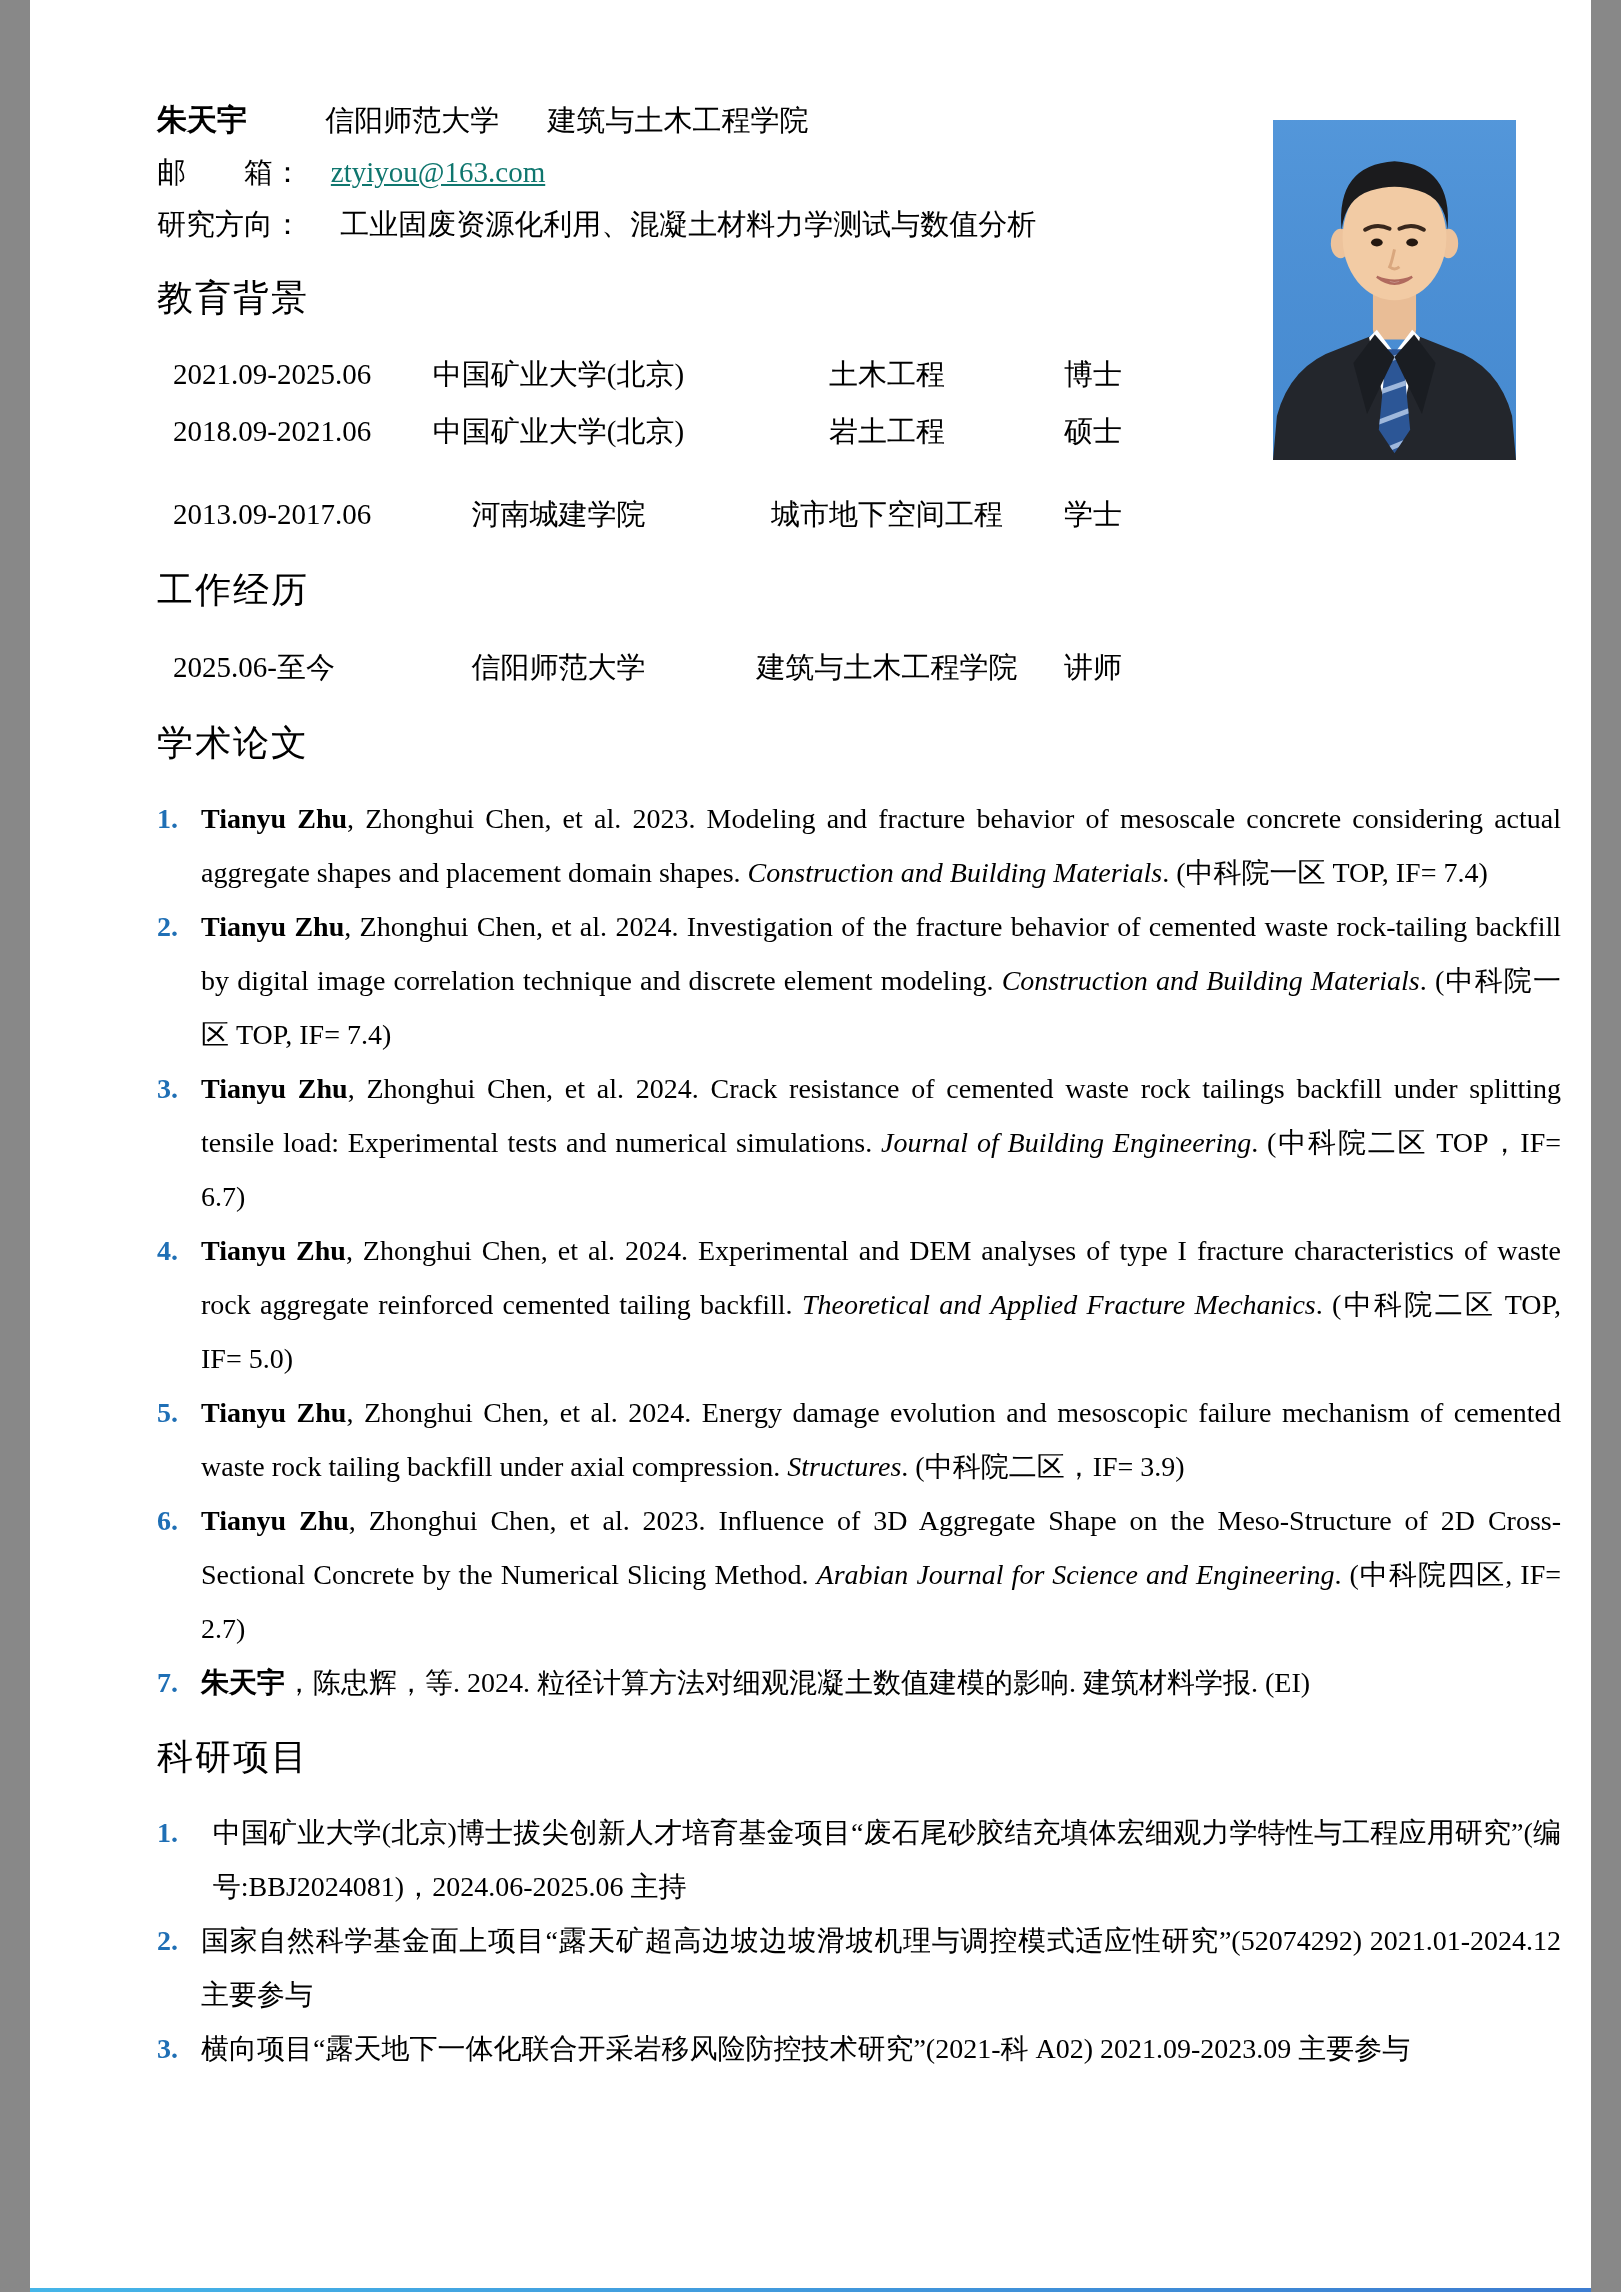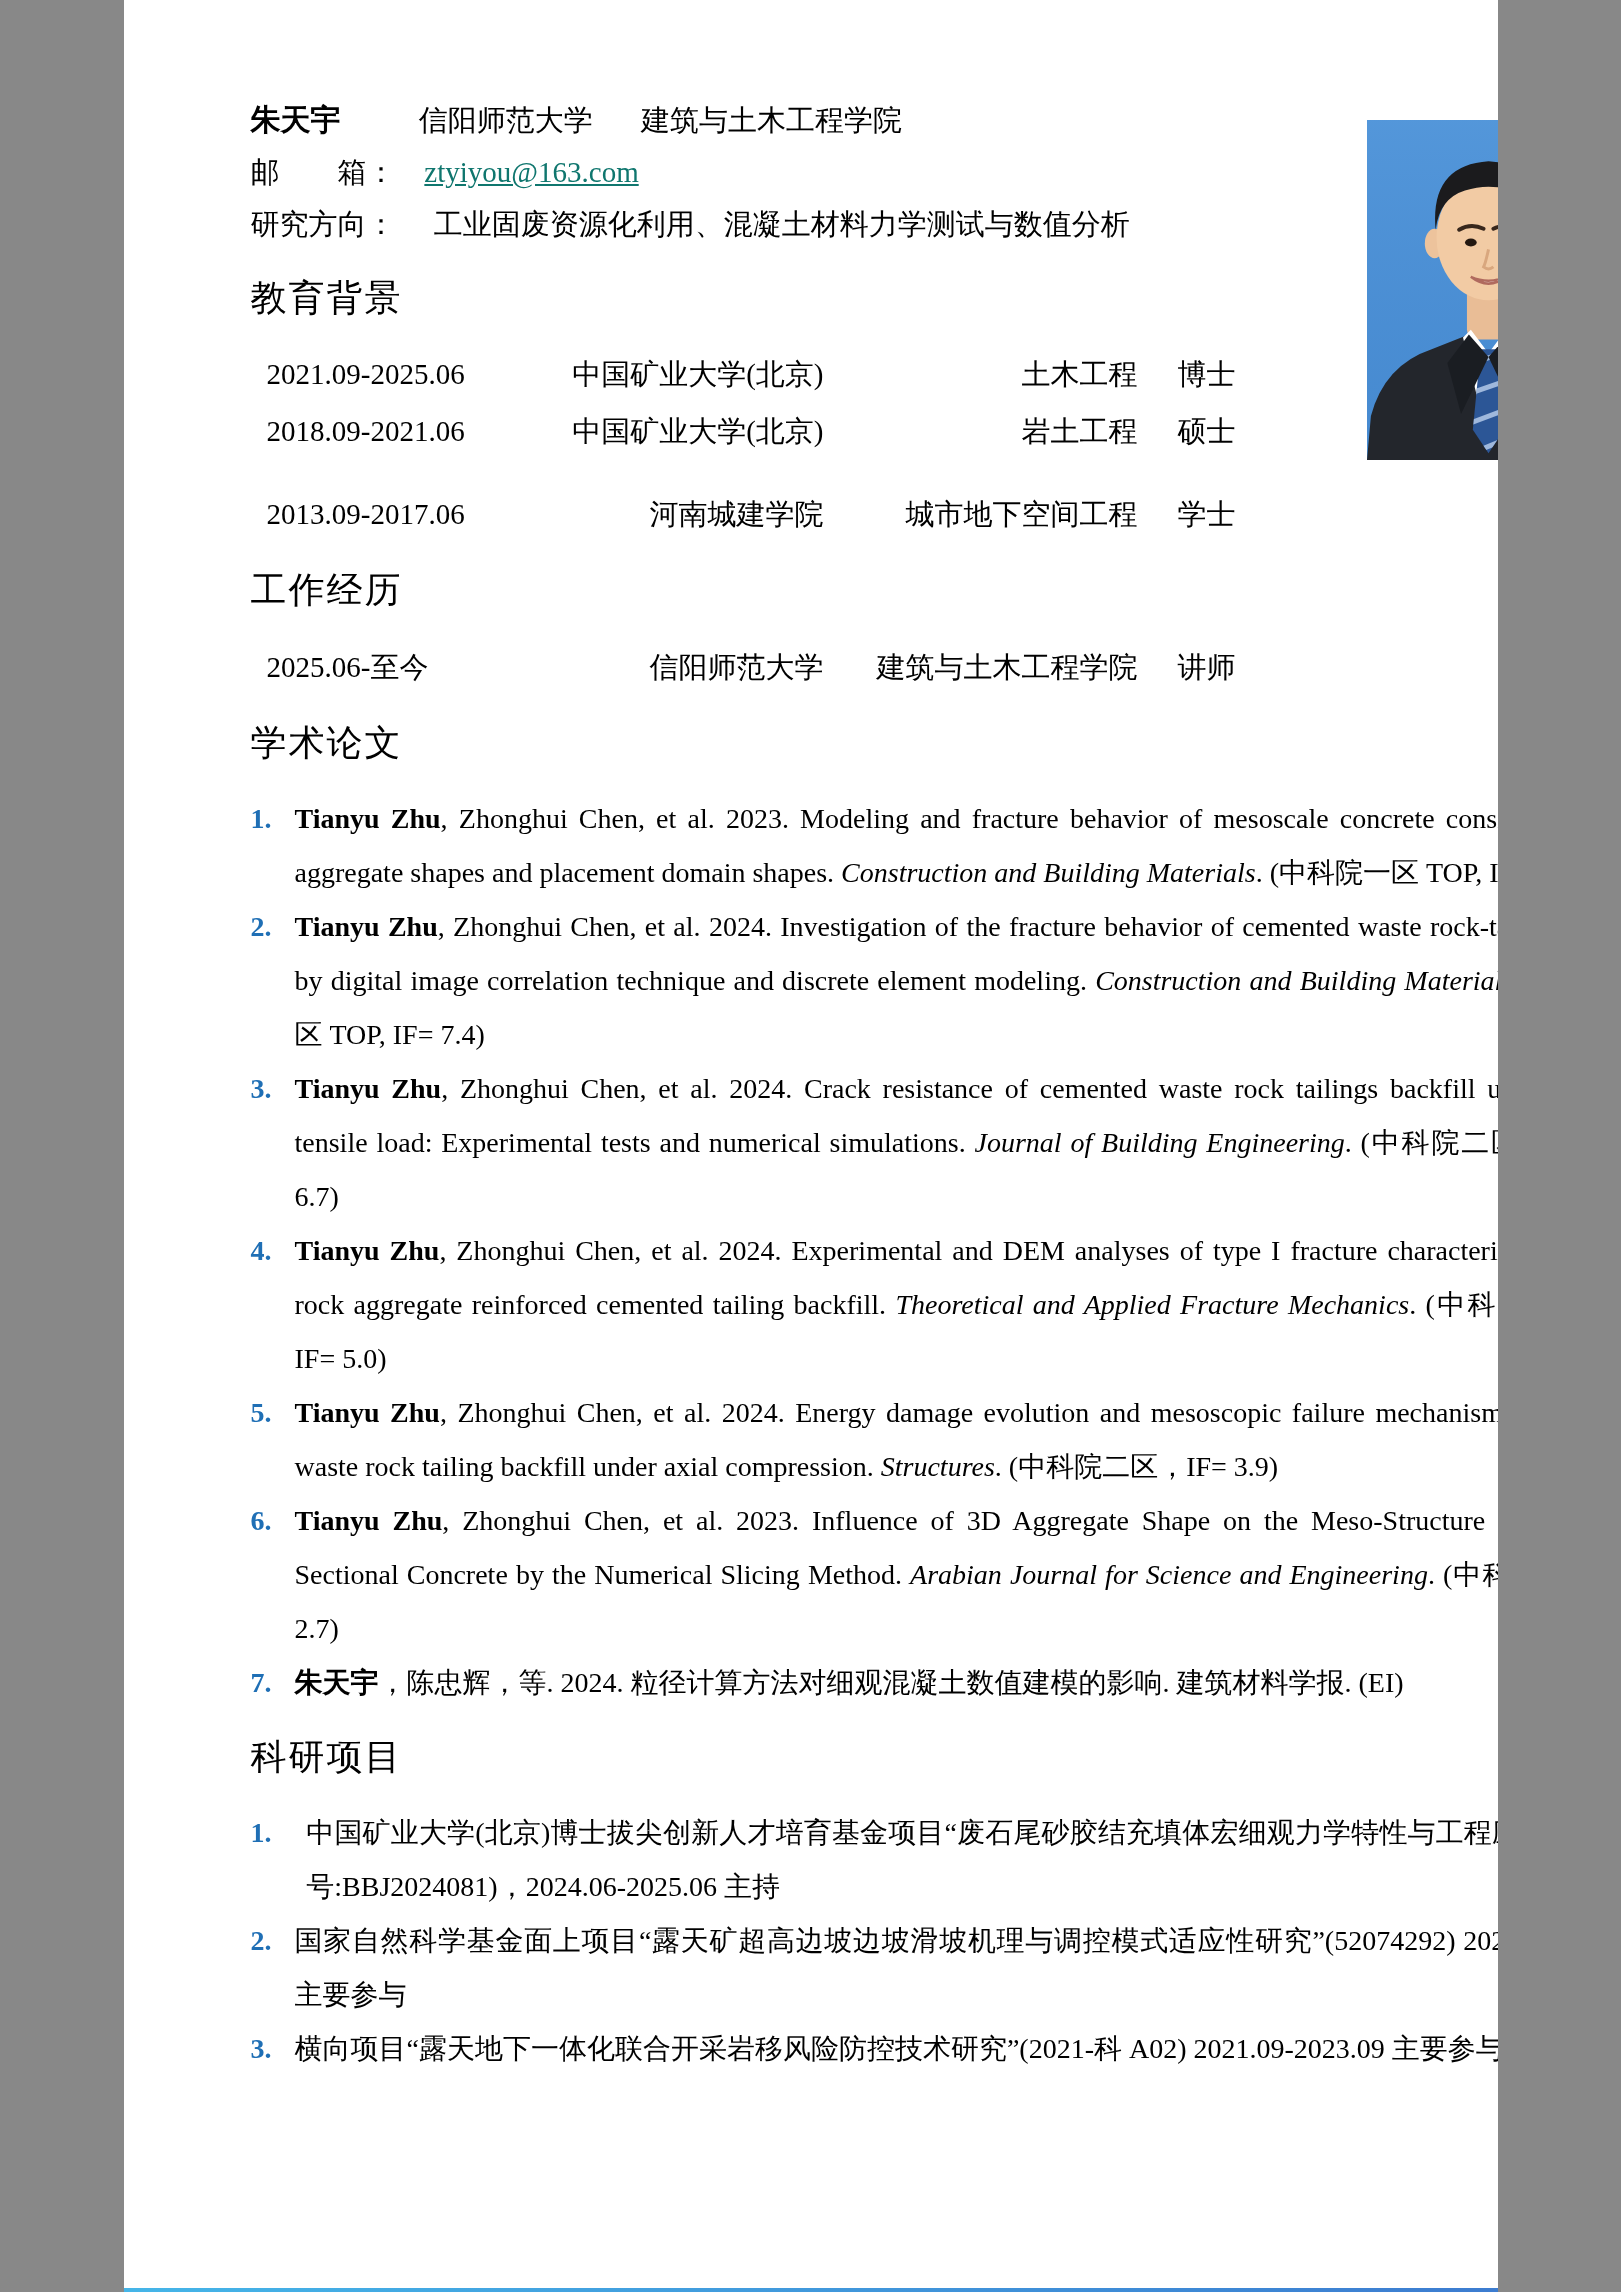--- a/index.html
+++ b/index.html
@@ -1,19 +1,19 @@
 <!DOCTYPE html>
 <html><head>
 <meta charset="utf-8">
 <style>
   * { margin: 0; padding: 0; box-sizing: border-box; }
   html, body { background: #888; }
   .page {
     position: relative;
-    width: 1374px;
+    width: 1561px;
     height: 2293px;
     margin: 0 auto;
     background: #ffffff;
     overflow: hidden;
     font-family: "Liberation Serif", "DejaVu Serif", serif;
     color: #000;
   }
   .content {
     position: absolute;
     left: 127px;
@@ -39,21 +39,21 @@
   }
   
   .rowtable { width: 970px; margin-left: 16px; }
   .trow {
     display: grid;
     grid-template-columns: 214px 343px 314px 98px;
     font-size: 29px;
     line-height: 57px;
   }
   .trow .c-period { text-align: left; }
-  .trow .c-school, .trow .c-major, .trow .c-degree { text-align: right; }
+  .trow .c-school, .trow .c-major, .trow .c-degree { text-align: center; }
   .trow.gap-top { margin-top: 25.5px; }
   
   .nlist { width: 1404px; }
   .nitem { display: flex; align-items: flex-start; }
   .nitem .num {
     flex: 0 0 44px;
     font-weight: 700;
     color: #1F6FB5;
     font-size: 28px;
     line-height: 54px;

